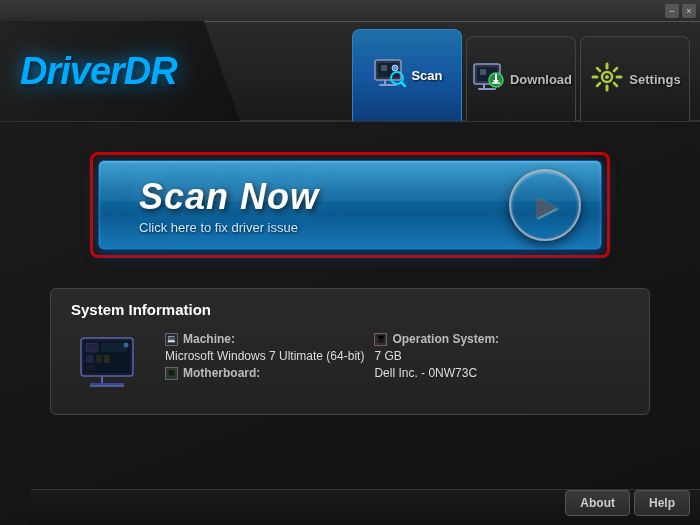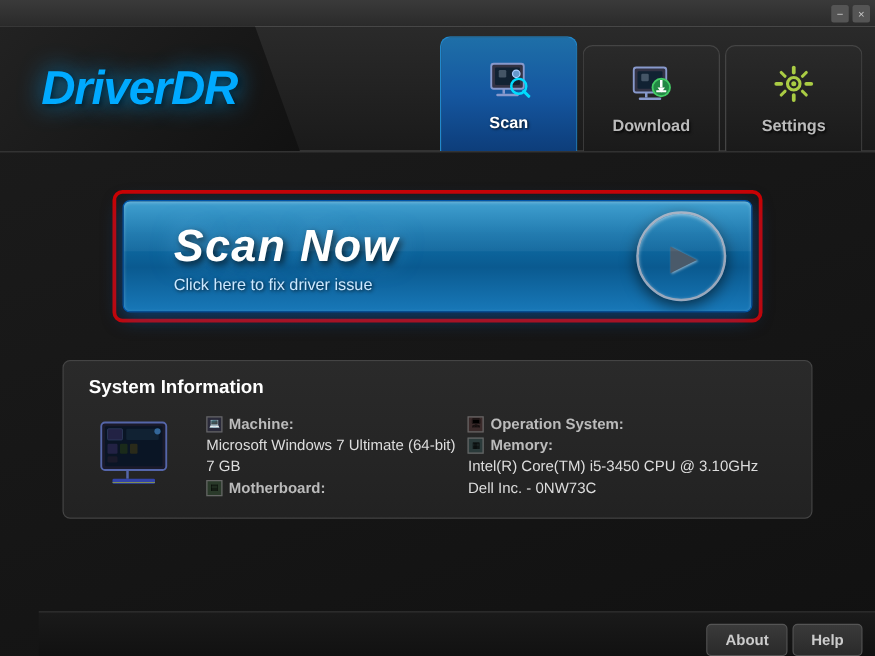--- a/index.html
+++ b/index.html
@@ -71,35 +71,34 @@
       clip-path: polygon(0 0, 85% 0, 100% 100%, 0 100%);
     }
 
     .logo-text {
       font-size: 38px;
       font-weight: bold;
       color: #00aaff;
       text-shadow: 0 0 20px rgba(0, 170, 255, 0.8), 2px 2px 4px rgba(0,0,0,0.9);
       font-style: italic;
       letter-spacing: -1px;
-      margin-left: 13px;
     }
 
     
     .nav-tabs {
       display: flex;
       align-items: flex-end;
       height: 100px;
       padding-right: 10px;
       gap: 4px;
     }
 
     .nav-tab {
       display: flex;
-      flex-direction: column;
+      flex-direction: row;
       align-items: center;
       justify-content: center;
       width: 110px;
       height: 85px;
       border-radius: 8px 8px 0 0;
       cursor: pointer;
       gap: 4px;
       position: relative;
       transition: all 0.2s;
     }
@@ -288,21 +287,21 @@
       font-size: 12px;
       color: #ddd;
     }
 
     
     .bottom-bar {
       height: 36px;
       background: linear-gradient(to bottom, #1a1a1a, #111);
       border-top: 1px solid #333;
       display: flex;
-      align-items: flex-end;
+      align-items: flex-start;
       justify-content: flex-end;
       padding: 0 10px;
       gap: 4px;
       margin-left: 31px;
     }
 
     .bottom-btn {
       height: 26px;
       padding: 0 14px;
       border-radius: 4px;
@@ -453,27 +452,22 @@
             <div class="icon-sq machine">💻</div>
             <span class="info-label">Machine:</span>
           </div>
 
           <div class="info-label-cell">
             <div class="icon-sq os">🖥</div>
             <span class="info-label">Operation System:</span>
           </div>
           <span class="info-value">Microsoft Windows 7 Ultimate  (64-bit)</span>
 
-          <div class="info-label-cell">
-            <div class="icon-sq mem">▦</div>
-            <span class="info-label">Memory:</span>
-          </div>
           <span class="info-value">7 GB</span>
 
-          <span class="info-value">Intel(R) Core(TM) i5-3450 CPU @ 3.10GHz</span>
 
           <div class="info-label-cell">
             <div class="icon-sq mb">▤</div>
             <span class="info-label">Motherboard:</span>
           </div>
           <span class="info-value">Dell Inc. - 0NW73C</span>
         </div>
       </div>
     </div>
   </div>

